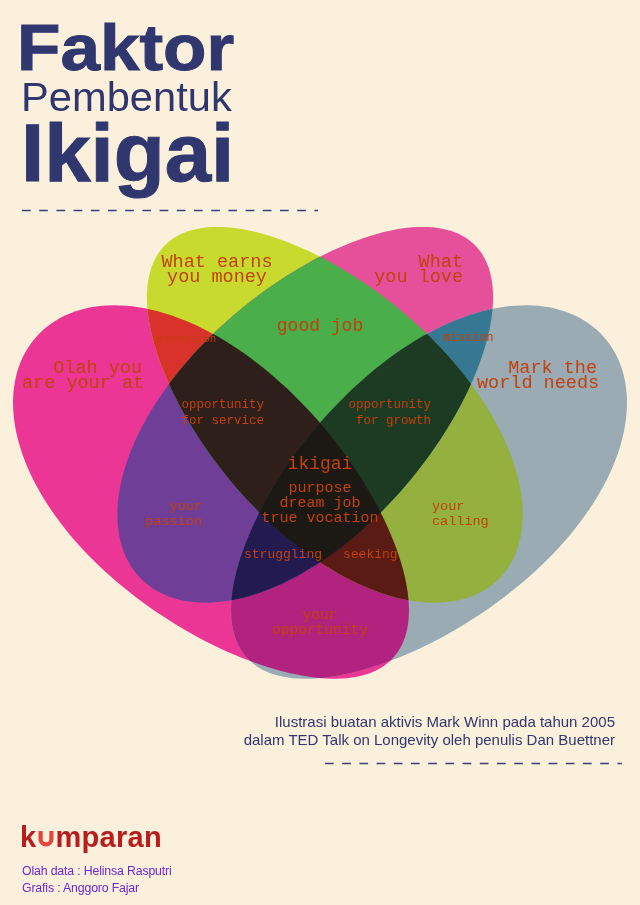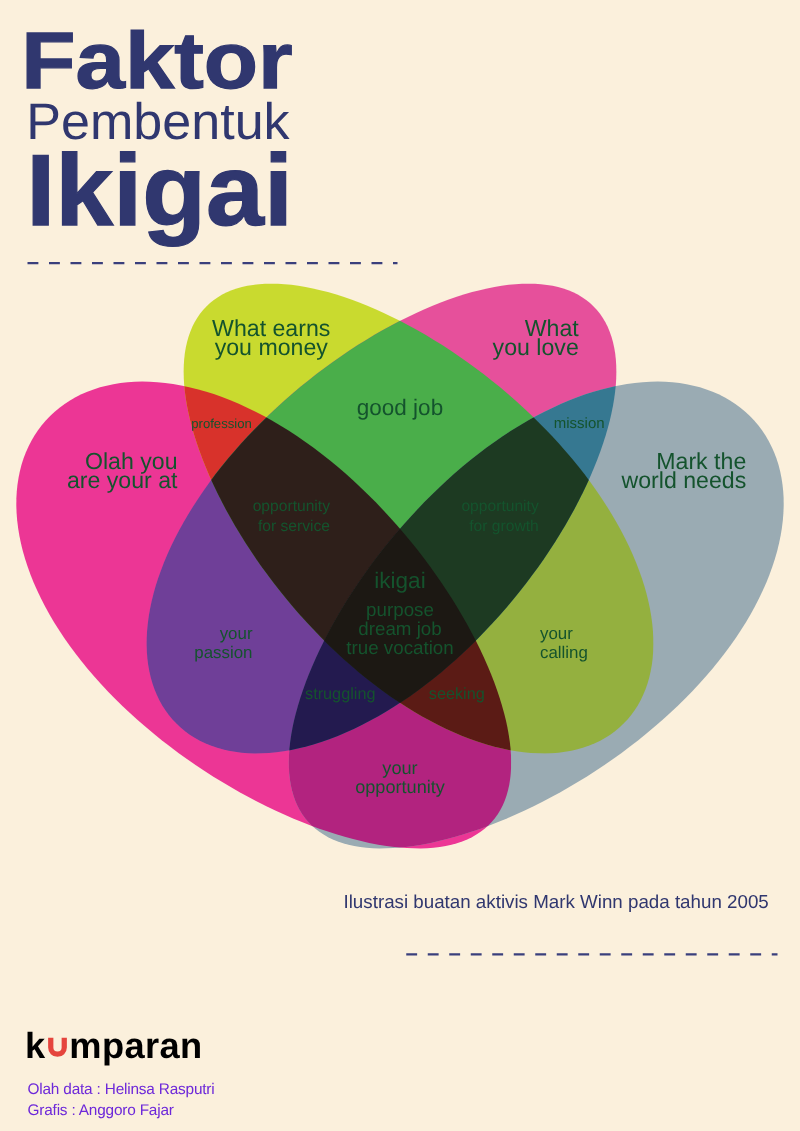--- a/index.html
+++ b/index.html
@@ -8,31 +8,31 @@
     background: #FBF0DC;
     font-family: "Liberation Sans", sans-serif;
   }
   .venn { position: absolute; left: 0; top: 0; }
   .abs { position: absolute; white-space: nowrap; }
   .title { font-family: "Liberation Sans", sans-serif; color: #30376F; transform-origin: 0 0; }
   .t1 { left: 17px; top: 16px; font-size: 64px; line-height: 64px; font-weight: 700; transform: scaleX(1.11); -webkit-text-stroke: 1px #30376F; }
   .t2 { left: 21px; top: 77px; font-size: 41px; line-height: 41px; font-weight: 400; transform: scaleX(1.016); }
   .t3 { left: 21px; top: 113px; font-size: 81px; line-height: 81px; font-weight: 700; transform: scaleX(1.03); -webkit-text-stroke: 1px #30376F; }
 
-  .lbl { position: absolute; color: #14532d; font-family: Liberation Sans, sans-serif; white-space: nowrap; }
+  .lbl { position: absolute; color: #c2410c; font-family: Liberation Mono, monospace; white-space: nowrap; }
   .lbl span { display: block; }
   .c { text-align: center; }
   .r { text-align: right; }
   .l { text-align: left; }
   .set { font-size: 18.5px; line-height: 15px; }
 
   .caption { left: 200px; width: 415px; top: 713px; font-size: 15px; line-height: 18px; text-align: right; color: #30376F; }
   .caption span { display: block; }
 
-  .logo { left: 20px; top: 823px; font-size: 29px; line-height: 29px; font-weight: 700; color: #000000; letter-spacing: 0.3px; }
+  .logo { left: 20px; top: 823px; font-size: 29px; line-height: 29px; font-weight: 700; color: #b91c1c; letter-spacing: 0.3px; }
   .logo svg { display: inline-block; vertical-align: baseline; margin: 0 0.5px; }
   .credits { left: 22px; top: 863px; font-size: 12.3px; line-height: 17px; color: #6d28d9; letter-spacing: -0.15px; }
   .credits span { display: block; }
 </style>
 </head>
 <body>
 
 <div class="abs title t1">Faktor</div>
 <div class="abs title t2">Pembentuk</div>
 <div class="abs title t3">Ikigai</div>
@@ -169,20 +169,21 @@
 <div class="lbl l" style="left:343px; top:547px; font-size:13px; line-height:15px;">
   <span>seeking</span>
 </div>
 <div class="lbl c" style="left:250px; top:608px; width:140px; font-size:14.5px; line-height:15px;">
   <span>your</span>
   <span>opportunity</span>
 </div>
 
 <div class="abs caption">
   <span>Ilustrasi buatan aktivis Mark Winn pada tahun 2005</span>
+  <span>dalam TED Talk on Longevity oleh penulis Dan Buettner</span>
 </div>
 
 <div class="abs logo"><span>k</span><svg width="18" height="16" viewBox="0 0 18 16">
       <path d="M3.6 0 V8 A5.4 5.4 0 0 0 14.4 8 V0" fill="none" stroke-width="4.2" stroke="#E5453D"></path>
     </svg><span>mparan</span></div>
 
 <div class="abs credits">
   <span>Olah data : Helinsa Rasputri</span>
   <span>Grafis : Anggoro Fajar</span>
 </div>

